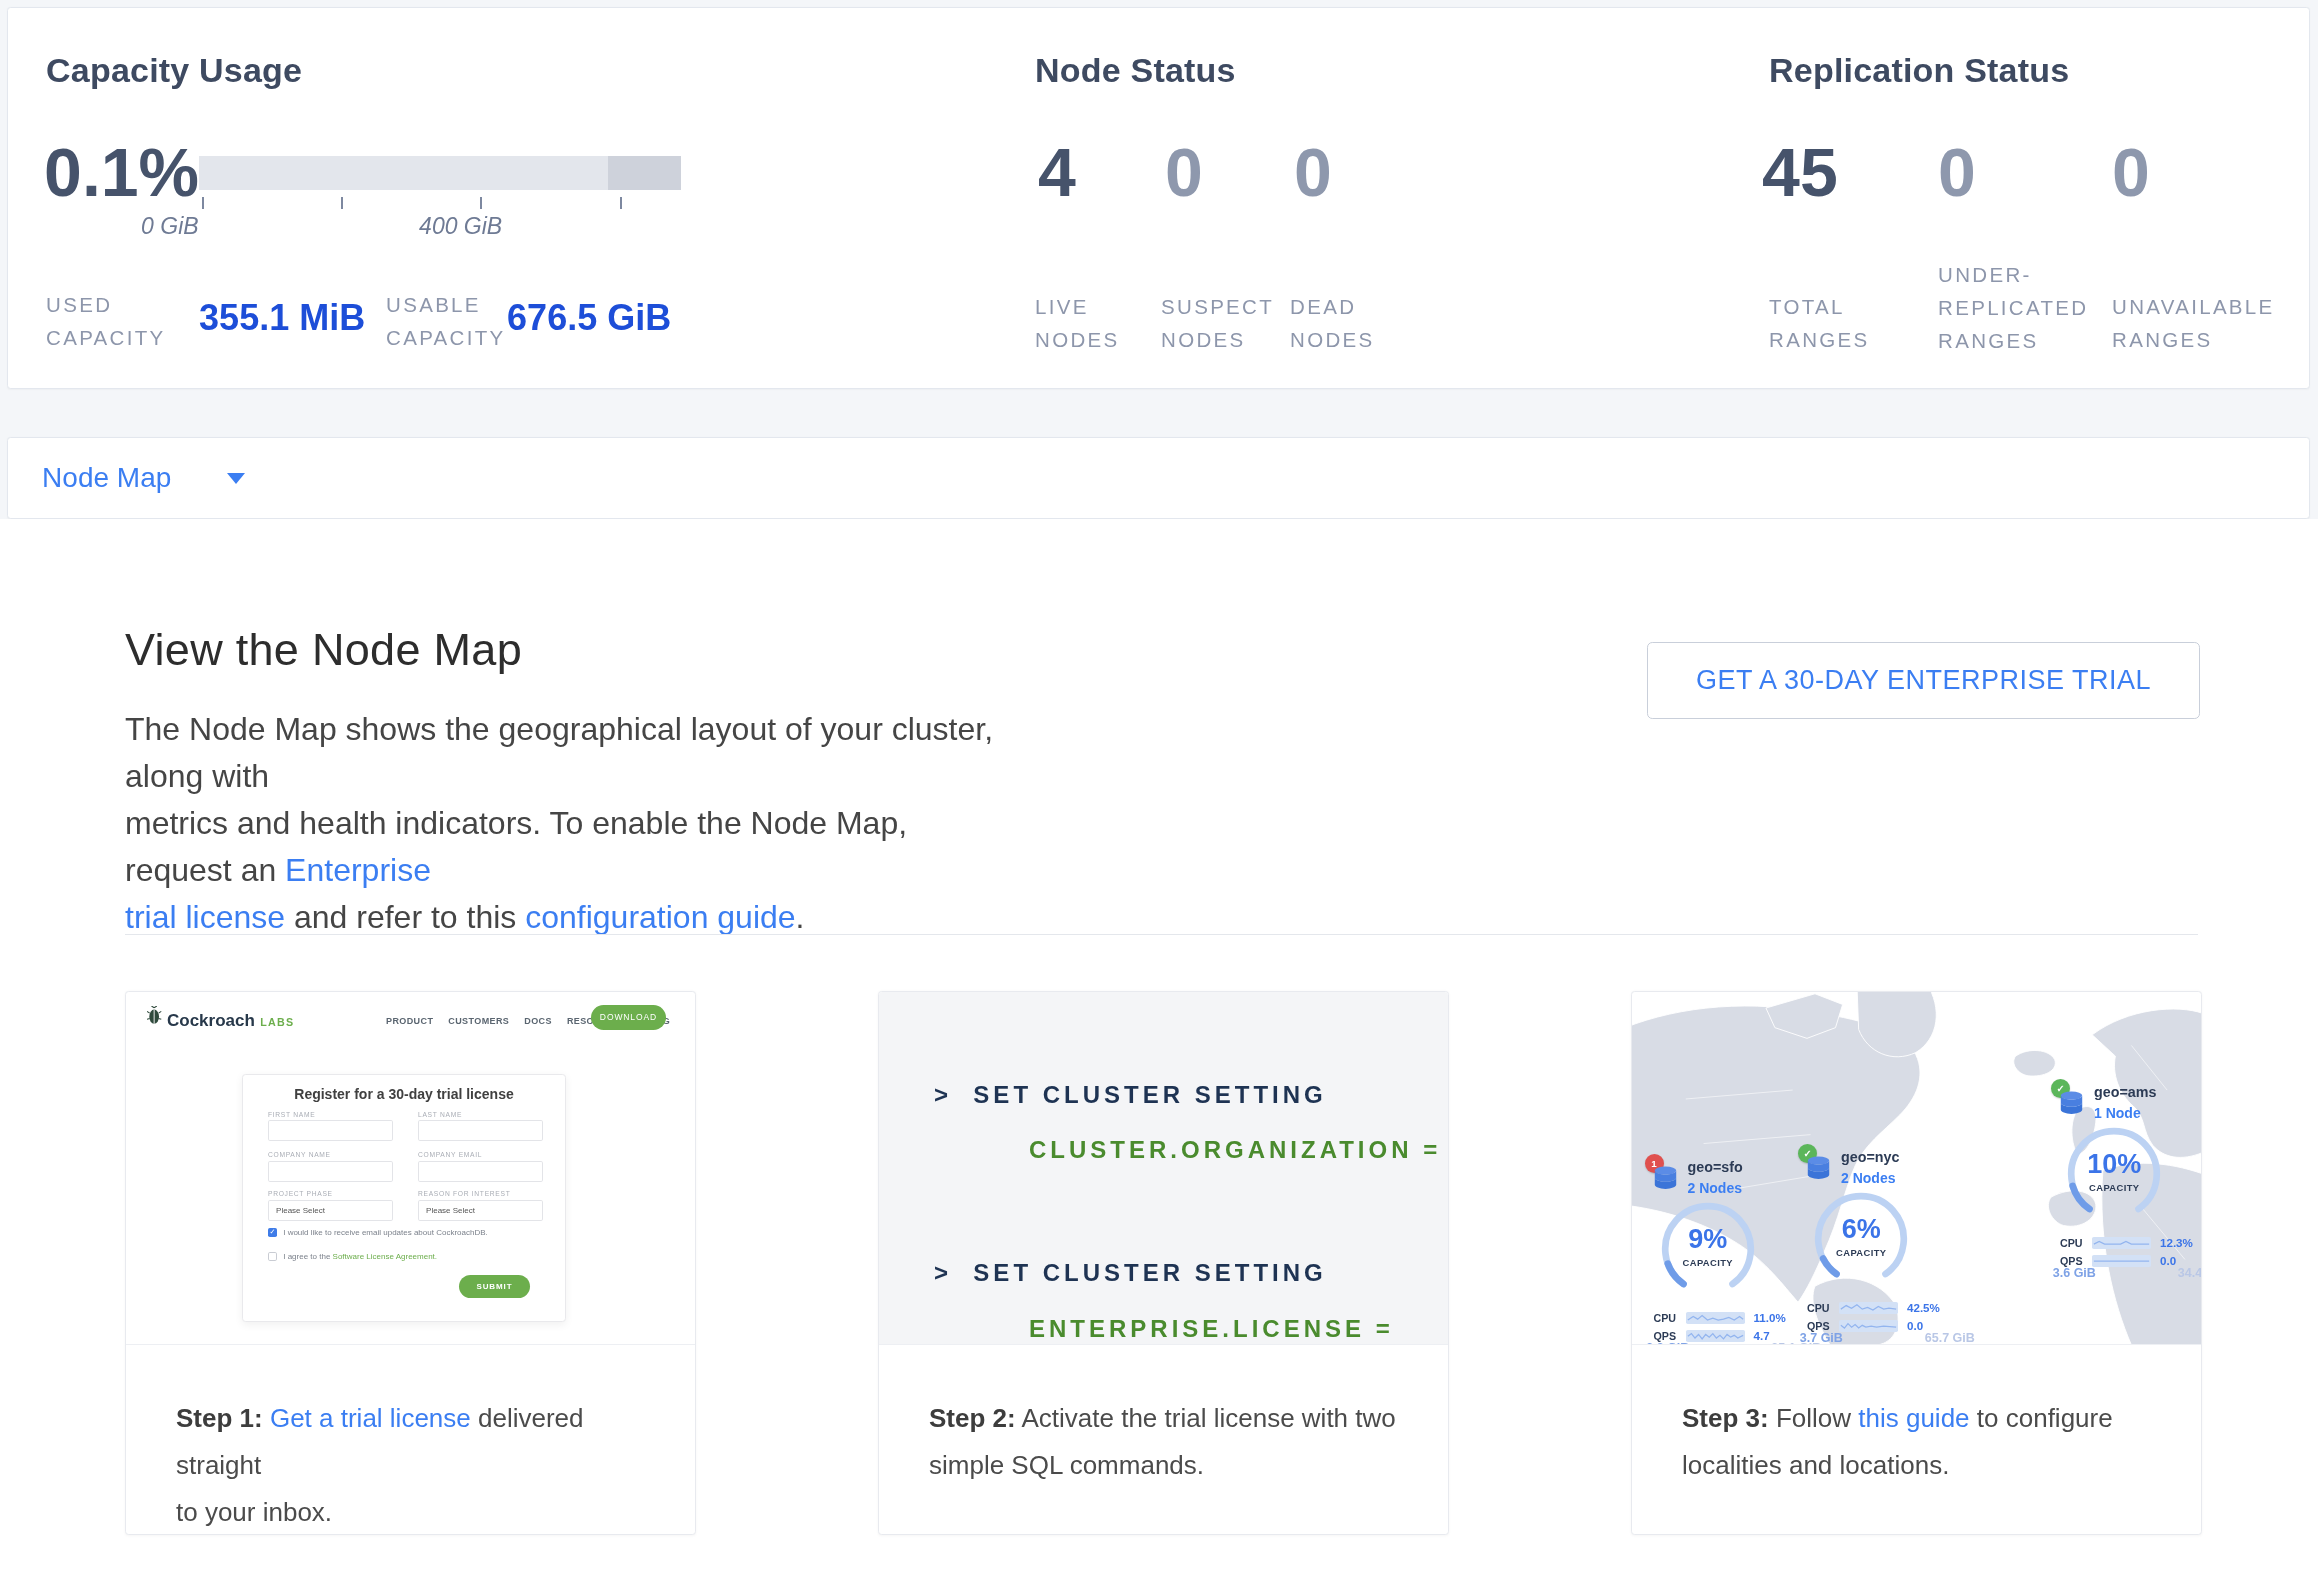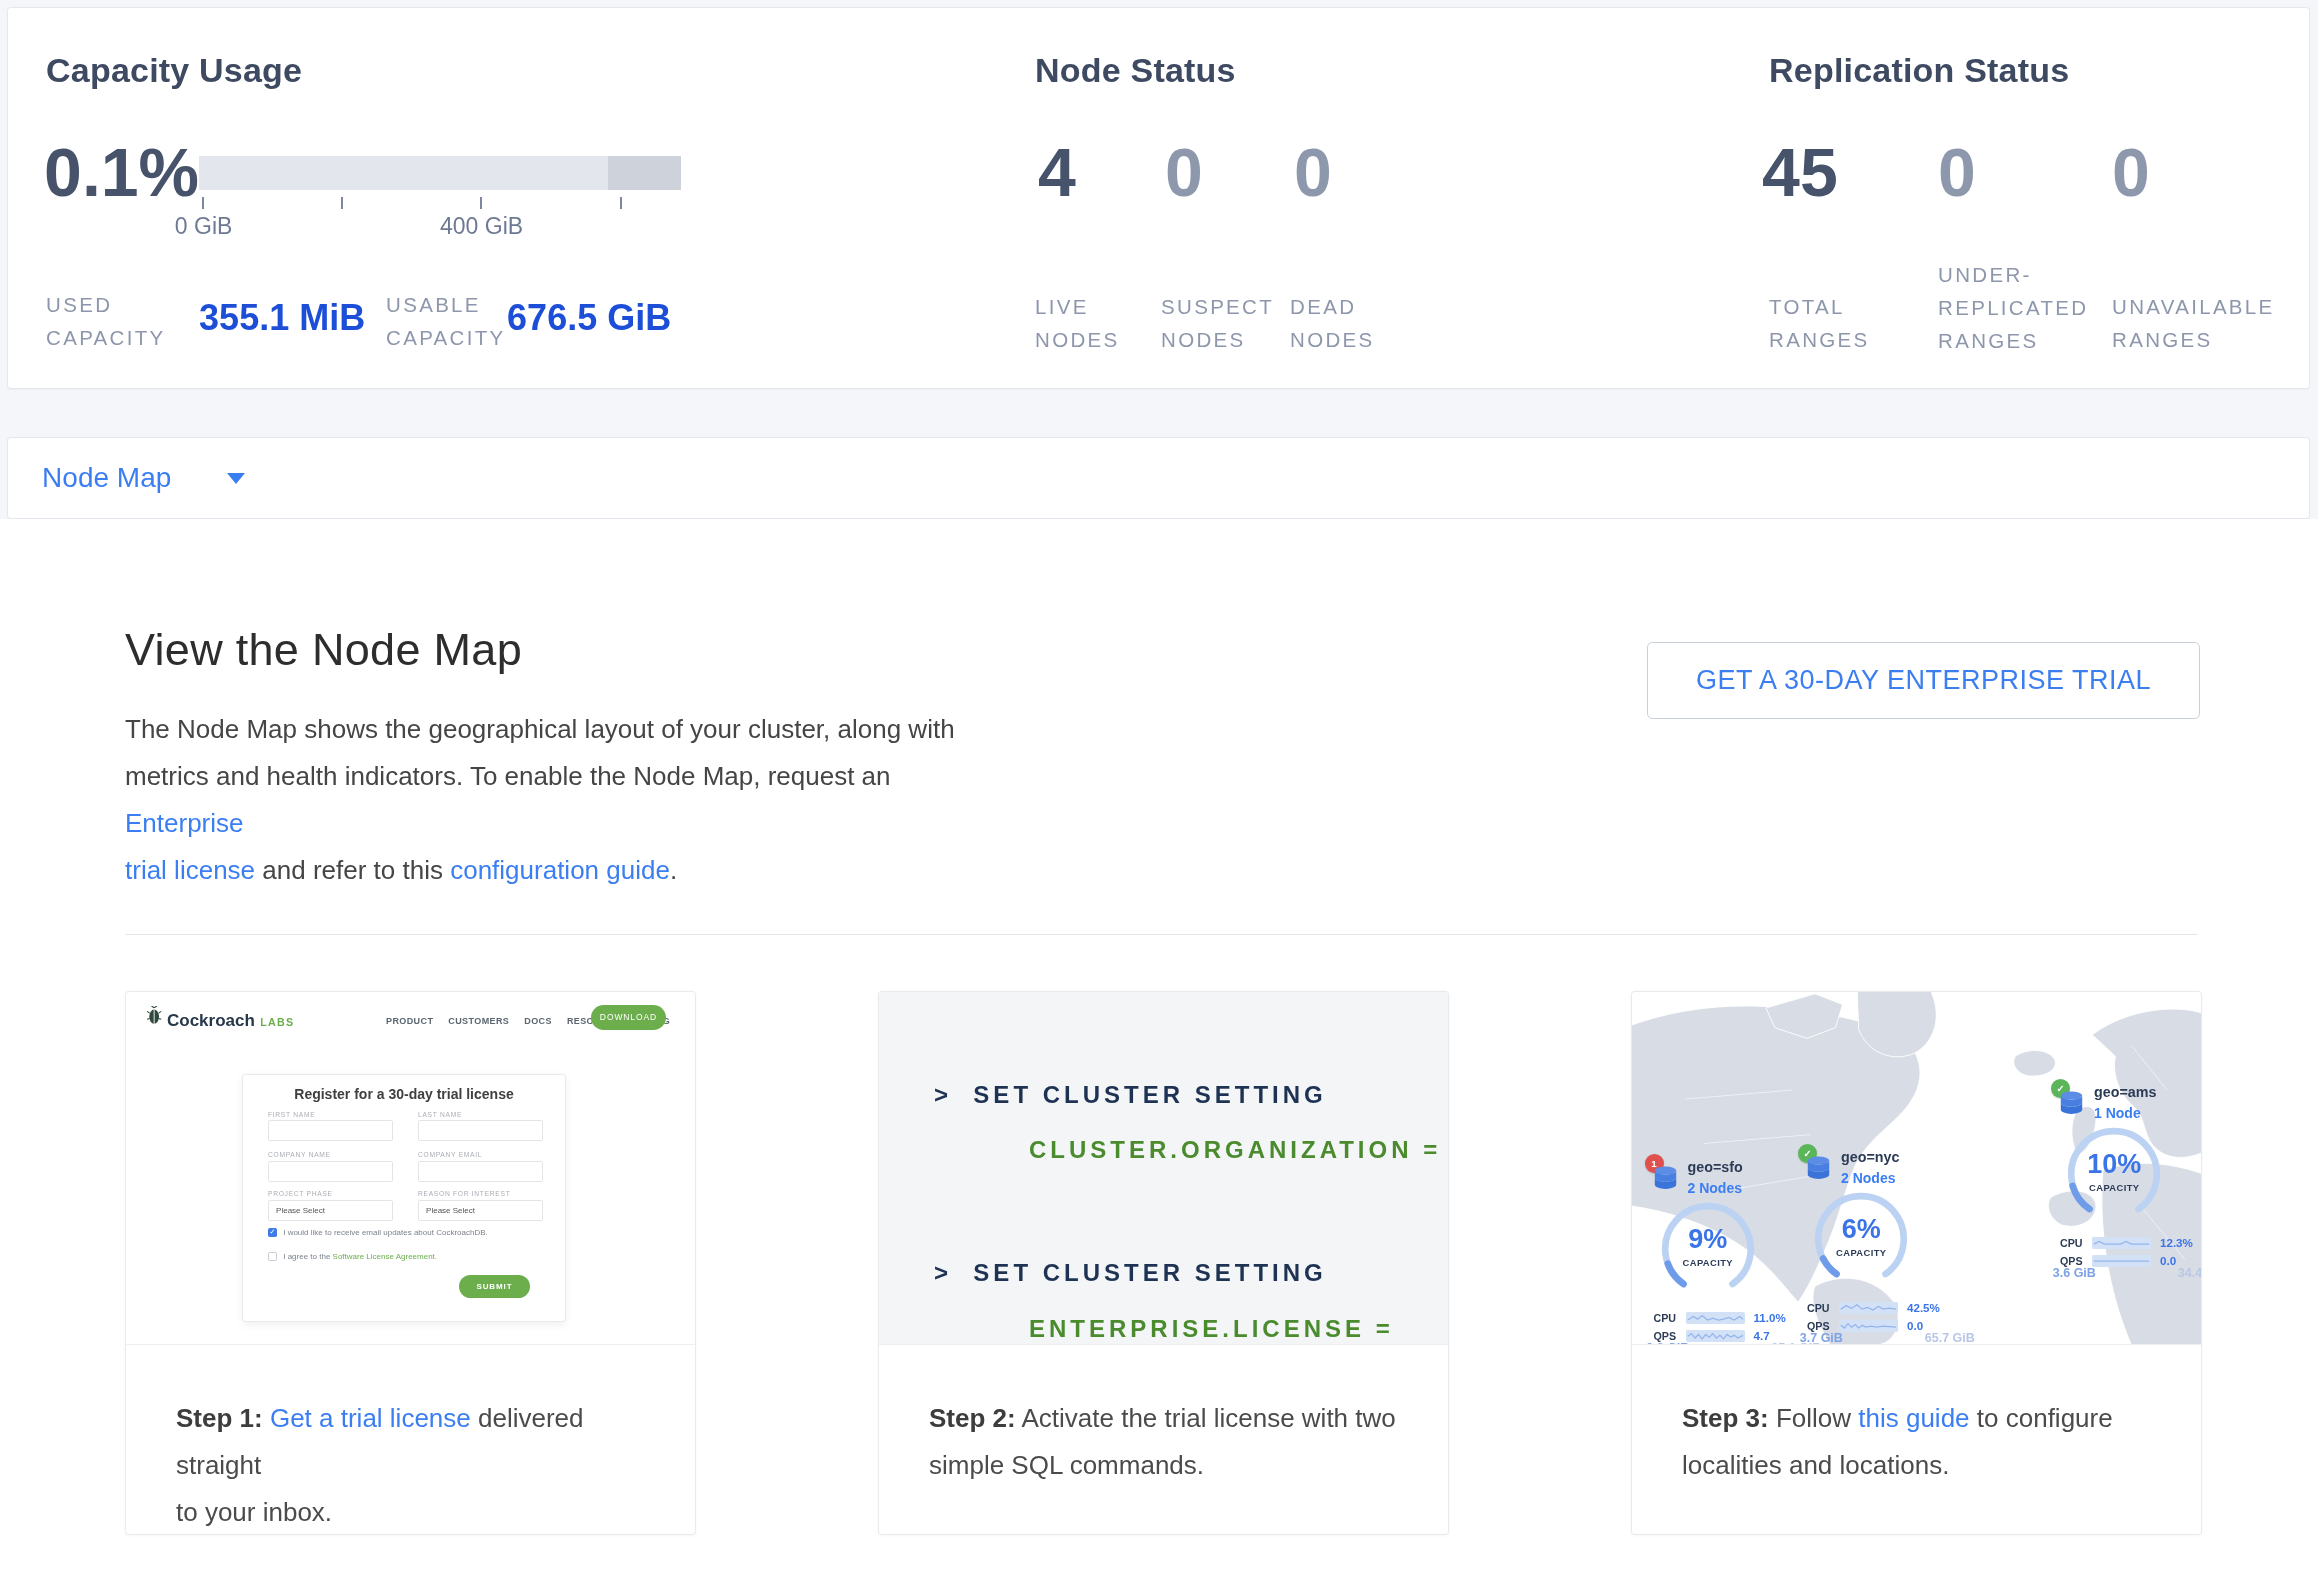--- a/index.html
+++ b/index.html
@@ -11,31 +11,31 @@
   
   #stats-panel { left:7.1px; top:7.1px; width:2303px; height:382px; }
   .stat-title { font-size:34px; font-weight:700; color:#3e4a61; letter-spacing:0.2px; }
   .big-num { font-size:68px; font-weight:700; color:#46536b; line-height:68px; }
   .big-num.muted { color:#8e98ad; }
   .stat-label { font-size:20.5px; font-weight:400; letter-spacing:2.3px; color:#8d96ab; line-height:33px; }
   .stat-value { font-size:36px; font-weight:700; color:#1d4ed8; }
   .cap-bar { left:191px; top:148px; width:482px; height:34px; background:#e3e6ec; }
   .cap-bar-dark { position:absolute; right:0; top:0; width:73px; height:34px; background:#ced2db; }
   .tick { width:1.8px; height:11.6px; background:#7d88a0; top:189px; }
-  .tick-label { top:205px; width:125px; text-align:center; font-size:23px; color:#6e7a94; }
+  .tick-label { top:205px; width:125px; font-size:23px; color:#6e7a94;font-style:italic; }
 
   
   #selector-bar { left:7.1px; top:437px; width:2303px; height:82px; display:flex; align-items:center;gap:20px; }
   .selector-label { margin-left:34px; font-size:28px; color:#3b7ef2; font-weight:500; }
   .caret-down { margin-left:36px; width:0; height:0; border-left:9px solid transparent; border-right:9px solid transparent; border-top:11.6px solid #3b7ef2; }
 
   
   #content { position:absolute; left:0; top:519px; width:2319px; height:1066px; background:#fff; }
   .h1 { left:125px; top:105px; font-size:45px; font-weight:500; color:#2d2d2d; letter-spacing:0.3px; }
-  .para { left:125px; top:187px; width:874px; font-size:26px; line-height:47px; color:#454545; }
+  .para { left:125px; top:187px; width:874px; font-size:32px; line-height:47px; color:#454545; }
   a.link { color:#3b7ef2; text-decoration:none; cursor:pointer; }
   .trial-btn { left:1647px; top:123px; width:553px; height:77px; background:#fff; border:1.8px solid #c9cfda; border-radius:5.3px;
     color:#3b7ef2; font-size:27px; letter-spacing:0.5px; font-weight:500; display:flex; align-items:center; justify-content:center; cursor:pointer; font-family:"Liberation Sans", sans-serif; }
   .divider { left:125px; top:415px; width:2073px; height:0.9px; background:#e4e7ec; }
 
   
   .card { position:absolute; top:472px; width:571px; height:544px; background:#fff; border:0.9px solid #e8eaef; border-radius:3.6px; box-shadow:0 0.9px 2.7px rgba(0,0,0,.04); }
   #card1 { left:125px; } #card2 { left:878px; } #card3 { left:1631px; }
   .media { position:relative; height:353px; border-bottom:0.9px solid #edeff3; overflow:hidden; border-radius:3.6px 3.6px 0 0; }
   .caption { padding:50px 46px 0 50px; font-size:26px; line-height:47px; color:#4b4b4b; }

